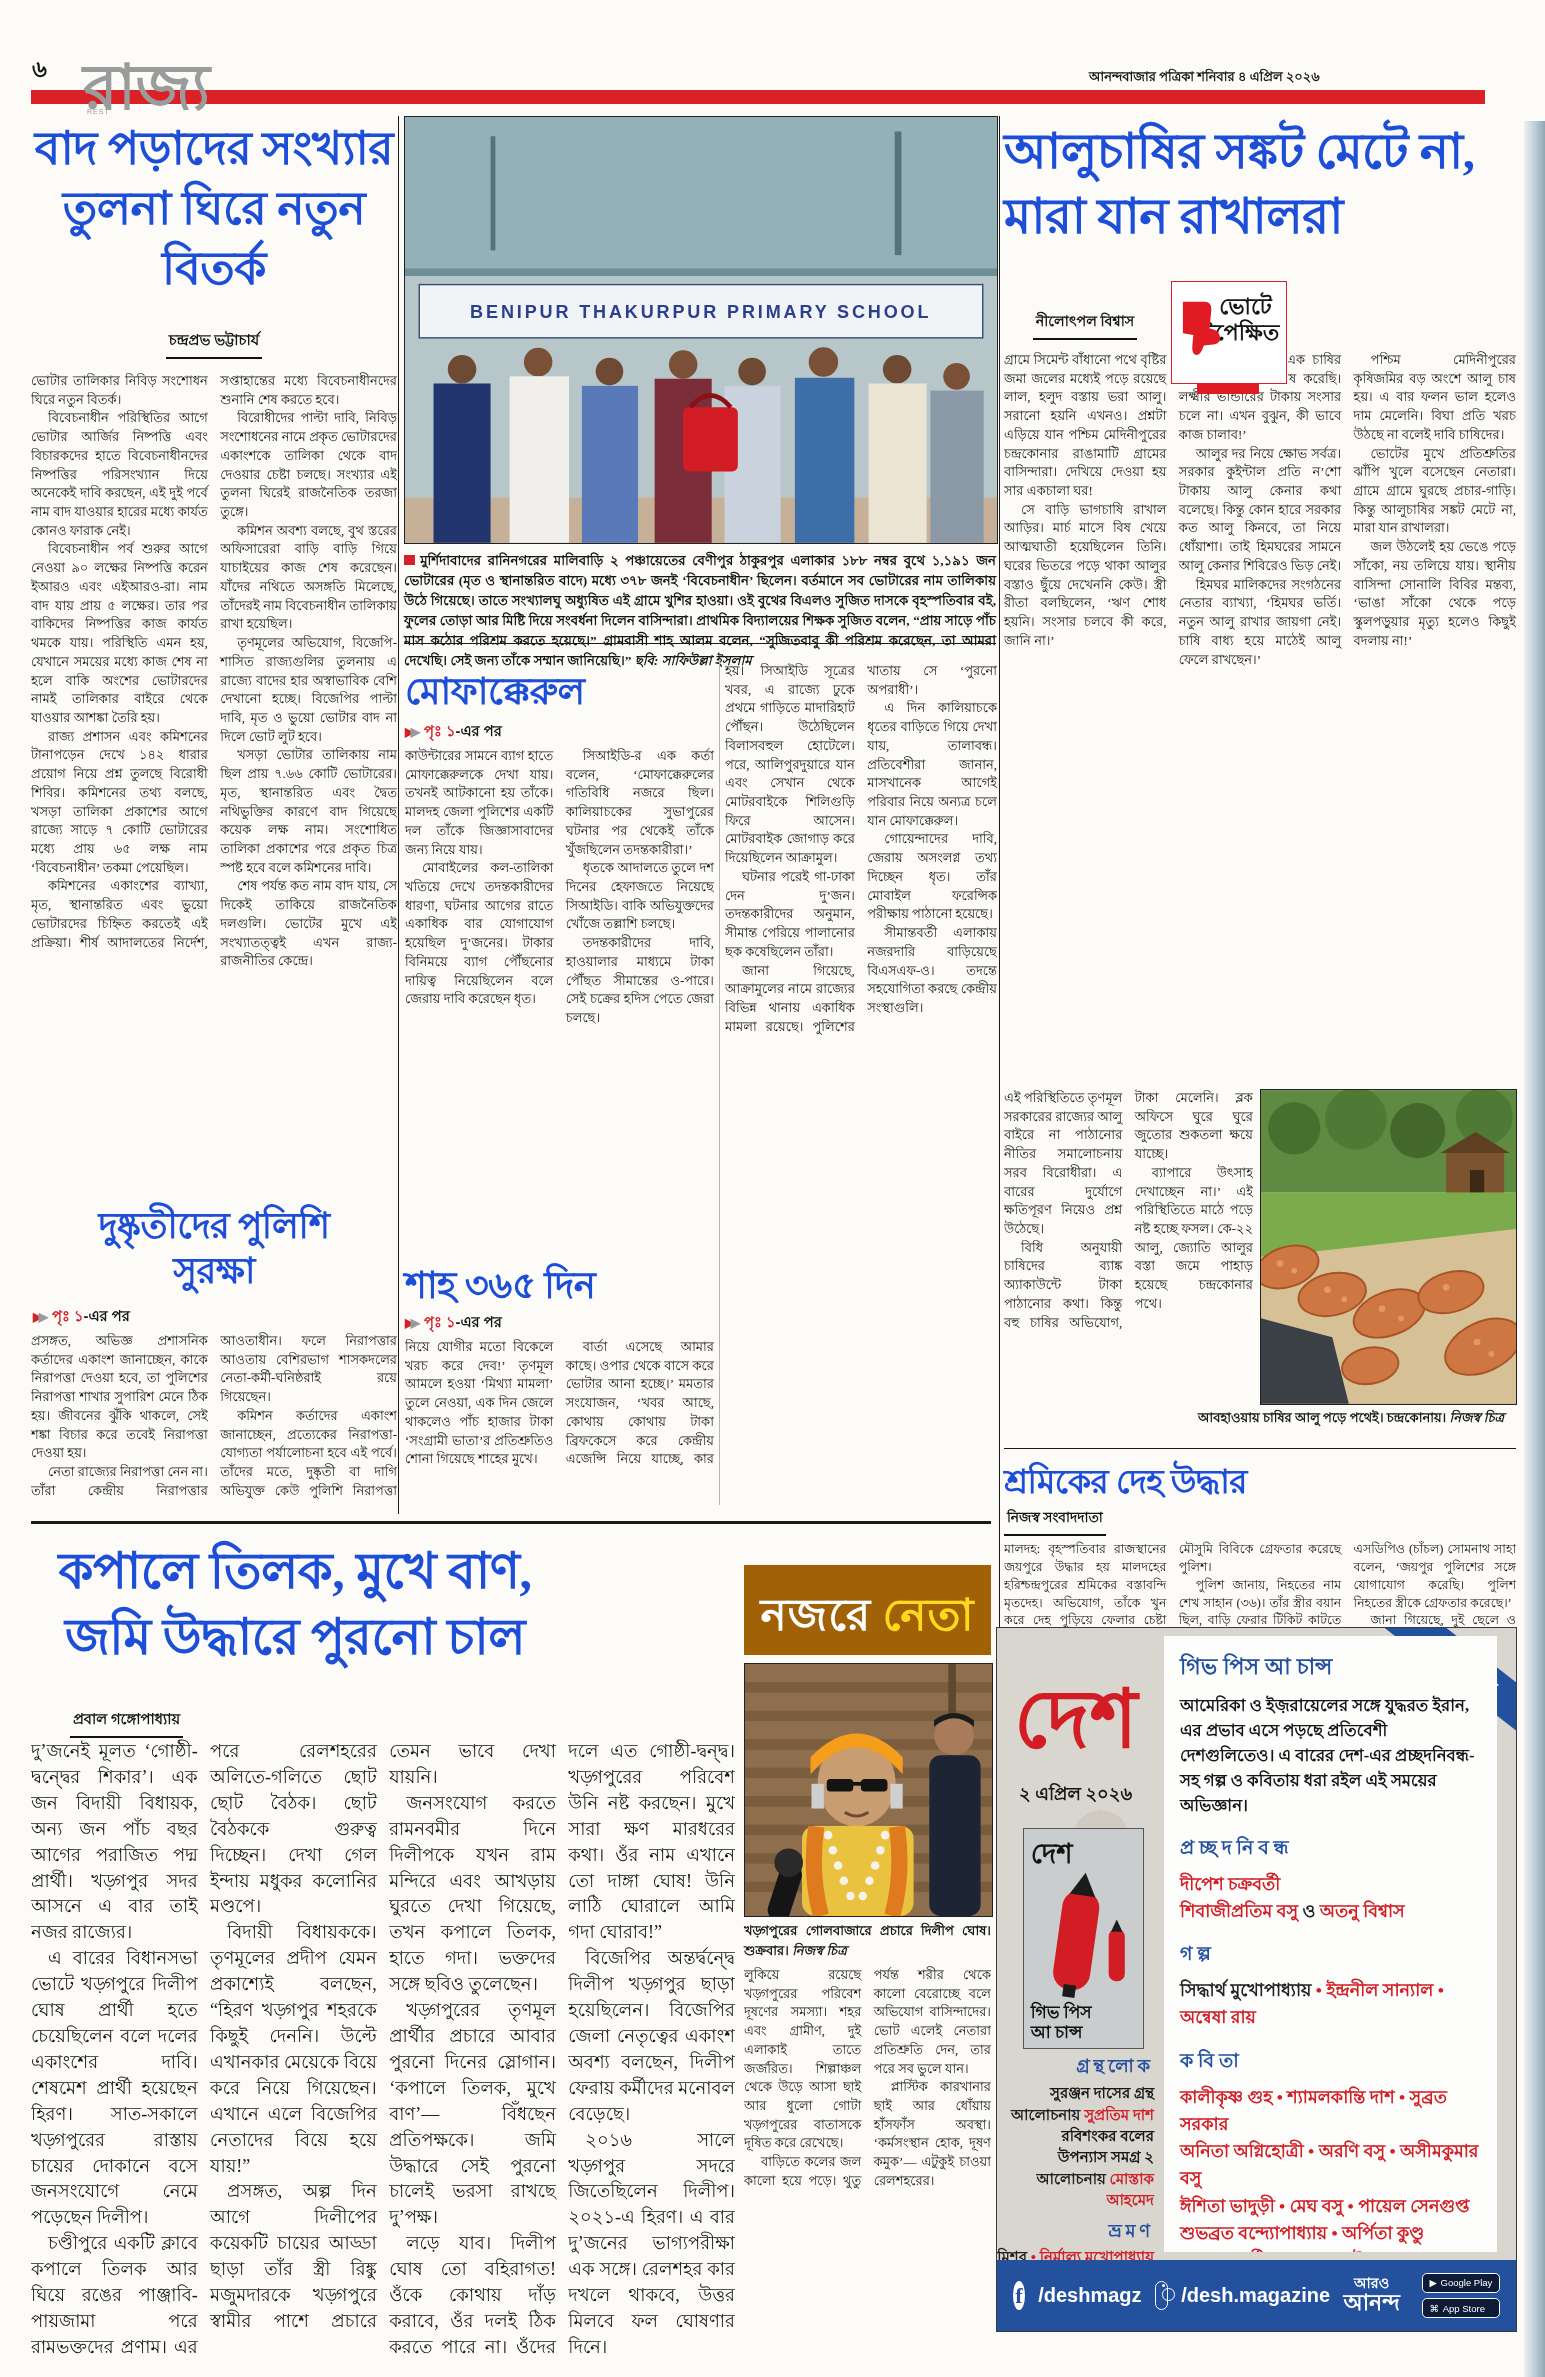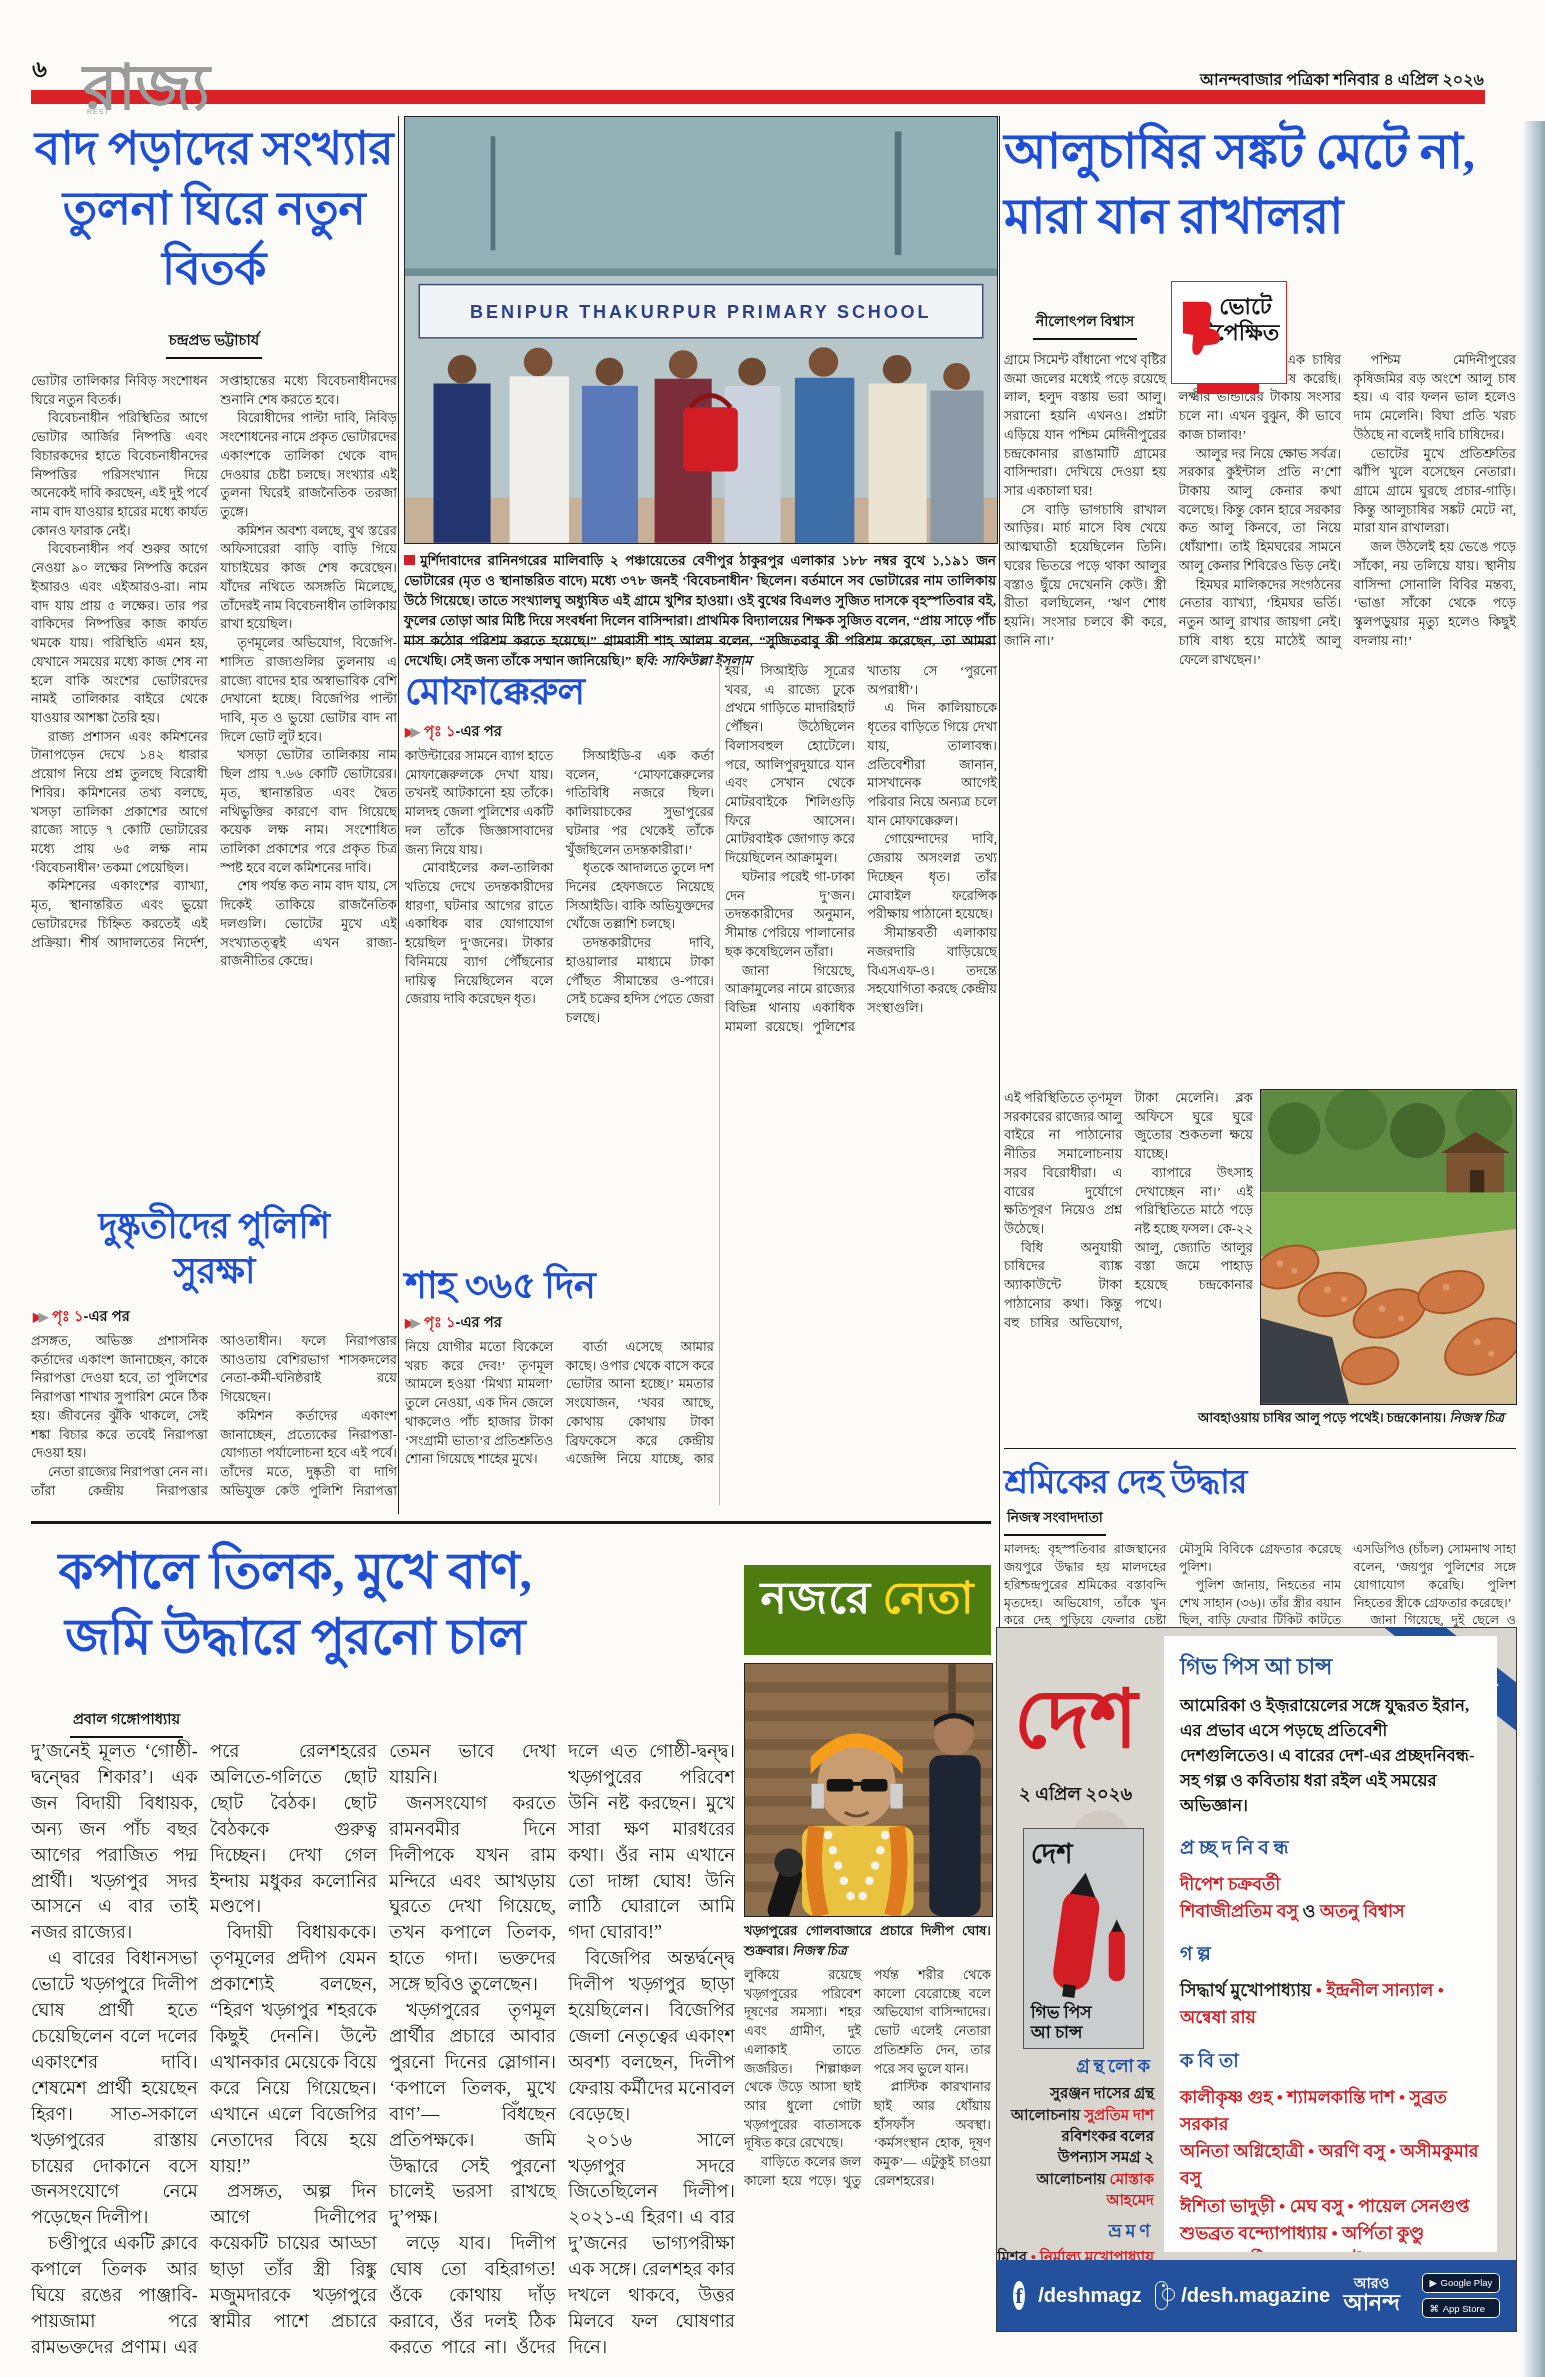--- a/index.html
+++ b/index.html
@@ -19,21 +19,21 @@
   .marker .pg{color:#d42027;}
   .vr{background:#1a1a1a;width:1px;}
   .hr{background:#1a1a1a;}
   .cap{font-weight:600;font-size:13.3px;line-height:1.5;text-align:justify;}
   .cap .credit,.credit{font-style:italic;font-weight:600;}
   .redsq{display:inline-block;width:10.5px;height:10.5px;background:#d42027;margin-right:5.7px;}
   .badge{background:#fff;border:1.9px solid #e11b23;box-shadow:0 0 0 1px #fff;text-align:center;}
   .badge .thumb{position:absolute;left:5.7px;top:16px;width:44px;height:57px;}
   .badge .t1{font-weight:800;font-size:22px;line-height:1.2;margin:12.4px 0 0 33px;}
   .badge .t2{font-weight:800;font-size:22px;line-height:1.1;margin-left:19px;}
-  .najore{background:#4d7c0f;display:flex;align-items:flex-start;justify-content:center;
+  .najore{background:#a16207;display:flex;align-items:flex-end;justify-content:center;
           font-weight:800;font-size:44px;letter-spacing:1px;}
   .najore .w1{color:#fff;}
   .najore .w2{color:#ffd91c;margin-left:11.4px;}
   
   .adbox{background:#d9d5cf;border:1.4px solid #3a3a3a;
      background-image:radial-gradient(circle at 20% 30%,#cfcac2 0 28.5px,transparent 28.5px),
        radial-gradient(circle at 70% 80%,#cfcac2 0 43px,transparent 43px),
        radial-gradient(circle at 40% 60%,#e3e0da 0 33px,transparent 33px);}
   .adwhite{background:#fdfdfc;}
   .adsans{font-family:"Liberation Sans",sans-serif;}
@@ -66,21 +66,21 @@
   .smallrest{font-size:7.1px;color:#9a9a9a;letter-spacing:1px;font-family:"Liberation Sans",sans-serif;}
 </style>
 </head>
 <body>
 
 <div id="page">
 
   <div class="abs" style="left:32px;top:51px;font-size:23px;font-weight:800;">৬</div>
   <div class="abs hl" style="left:83px;top:39px;font-size:63px;color:#9b9b9b;z-index:2;">রাজ্য</div>
   <div class="abs smallrest" style="left:87px;top:108px;z-index:2;">REST</div>
-  <div class="abs" style="left:1089px;top:67px;width:395px;text-align:right;font-size:16px;font-weight:700;">আনন্দবাজার পত্রিকা শনিবার ৪ এপ্রিল ২০২৬</div>
+  <div class="abs" style="left:1089px;top:67px;width:395px;font-size:13px;font-weight:700;">আনন্দবাজার পত্রিকা শনিবার ৪ এপ্রিল ২০২৬</div>
   <div class="abs" style="left:31px;top:90px;width:1454px;height:14.3px;background:#da2128;z-index:1;"></div>
 
   <div class="abs hl center" style="left:31px;top:119px;width:366px;font-size:46px;line-height:1.3;">বাদ পড়াদের সংখ্যার তুলনা ঘিরে নতুন বিতর্ক</div>
   <div class="abs byline" style="left:31px;top:328px;width:366px;"><span>চন্দ্রপ্রভ ভট্টাচার্য</span></div>
   <div class="abs bt" style="left:31px;top:372px;width:366px;height:823px;column-count:2;">
       <p>ভোটার তালিকার নিবিড় সংশোধন ঘিরে নতুন বিতর্ক।</p>
       <p>বিবেচনাধীন পরিস্থিতির আগে ভোটার আর্জির নিষ্পত্তি এবং বিচারকদের হাতে বিবেচনাধীনদের নিষ্পত্তির পরিসংখ্যান দিয়ে অনেকেই দাবি করছেন, এই দুই পর্বে নাম বাদ যাওয়ার হারের মধ্যে কার্যত কোনও ফারাক নেই।</p>
       <p>বিবেচনাধীন পর্ব শুরুর আগে নেওয়া ৯০ লক্ষের নিষ্পত্তি করেন ইআরও এবং এইআরও-রা। নাম বাদ যায় প্রায় ৫ লক্ষের। তার পর বাকিদের নিষ্পত্তির কাজ কার্যত থমকে যায়। পরিস্থিতি এমন হয়, যেখানে সময়ের মধ্যে কাজ শেষ না হলে বাকি অংশের ভোটারদের নামই তালিকার বাইরে থেকে যাওয়ার আশঙ্কা তৈরি হয়।</p>
       <p>রাজ্য প্রশাসন এবং কমিশনের টানাপড়েন দেখে ১৪২ ধারার প্রয়োগ নিয়ে প্রশ্ন তুলছে বিরোধী শিবির। কমিশনের তথ্য বলছে, খসড়া তালিকা প্রকাশের আগে রাজ্যে সাড়ে ৭ কোটি ভোটারের মধ্যে প্রায় ৬৫ লক্ষ নাম ‘বিবেচনাধীন’ তকমা পেয়েছিল।</p>
       <p>কমিশনের একাংশের ব্যাখ্যা, মৃত, স্থানান্তরিত এবং ভুয়ো ভোটারদের চিহ্নিত করতেই এই প্রক্রিয়া। শীর্ষ আদালতের নির্দেশ, সপ্তাহান্তের মধ্যে বিবেচনাধীনদের শুনানি শেষ করতে হবে।</p>

